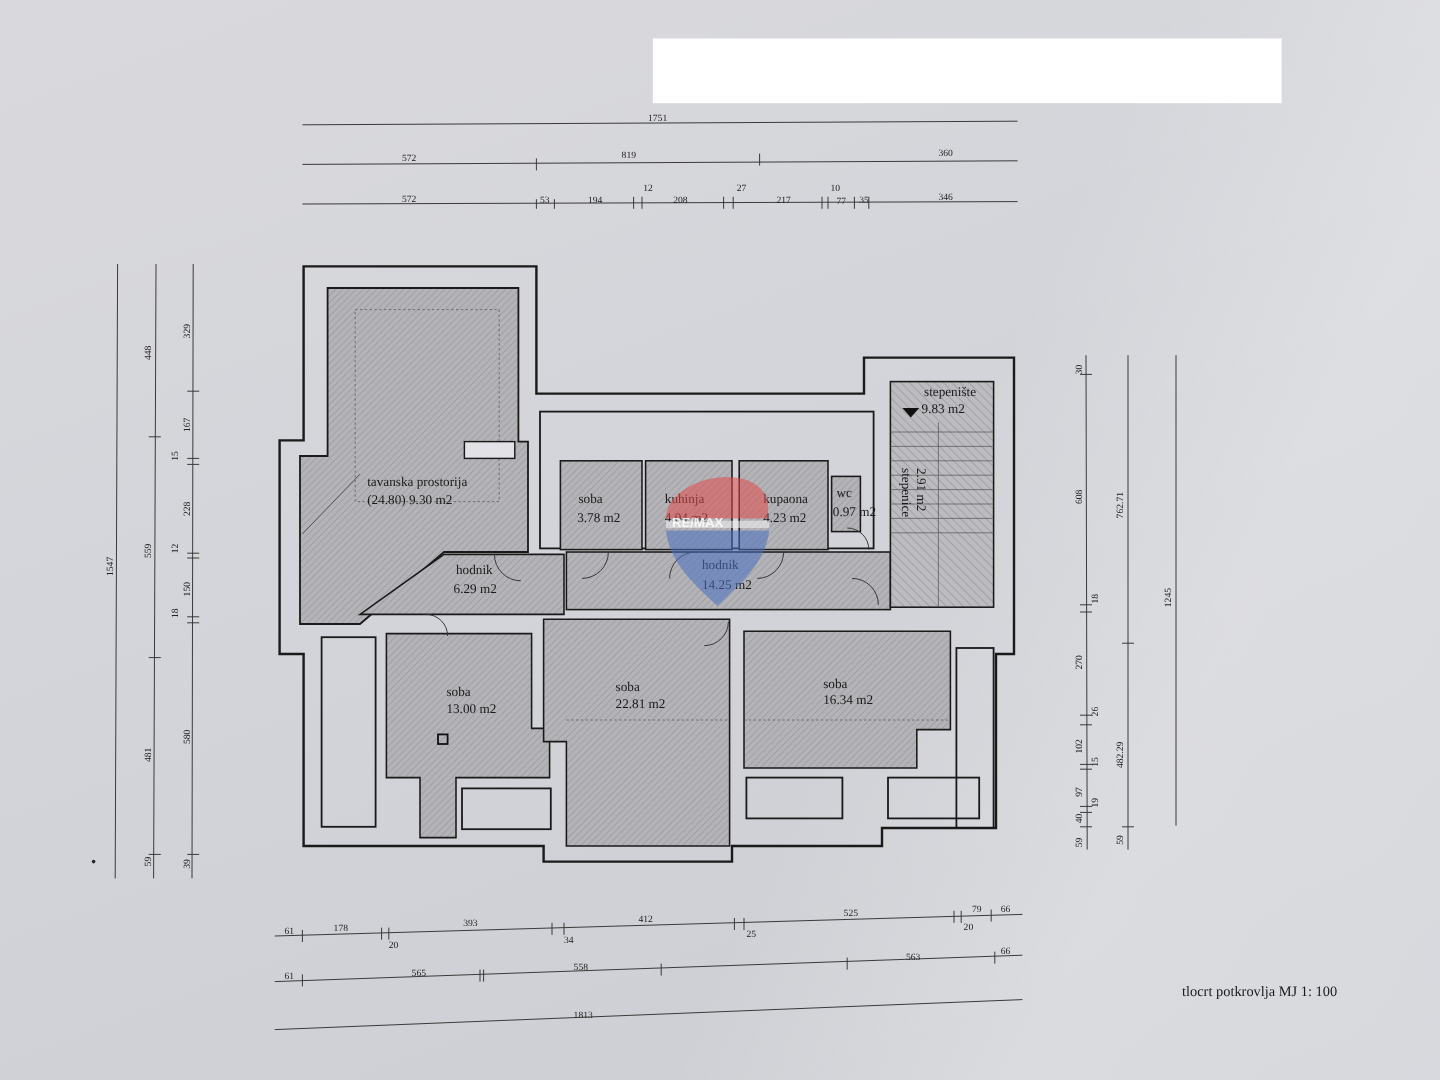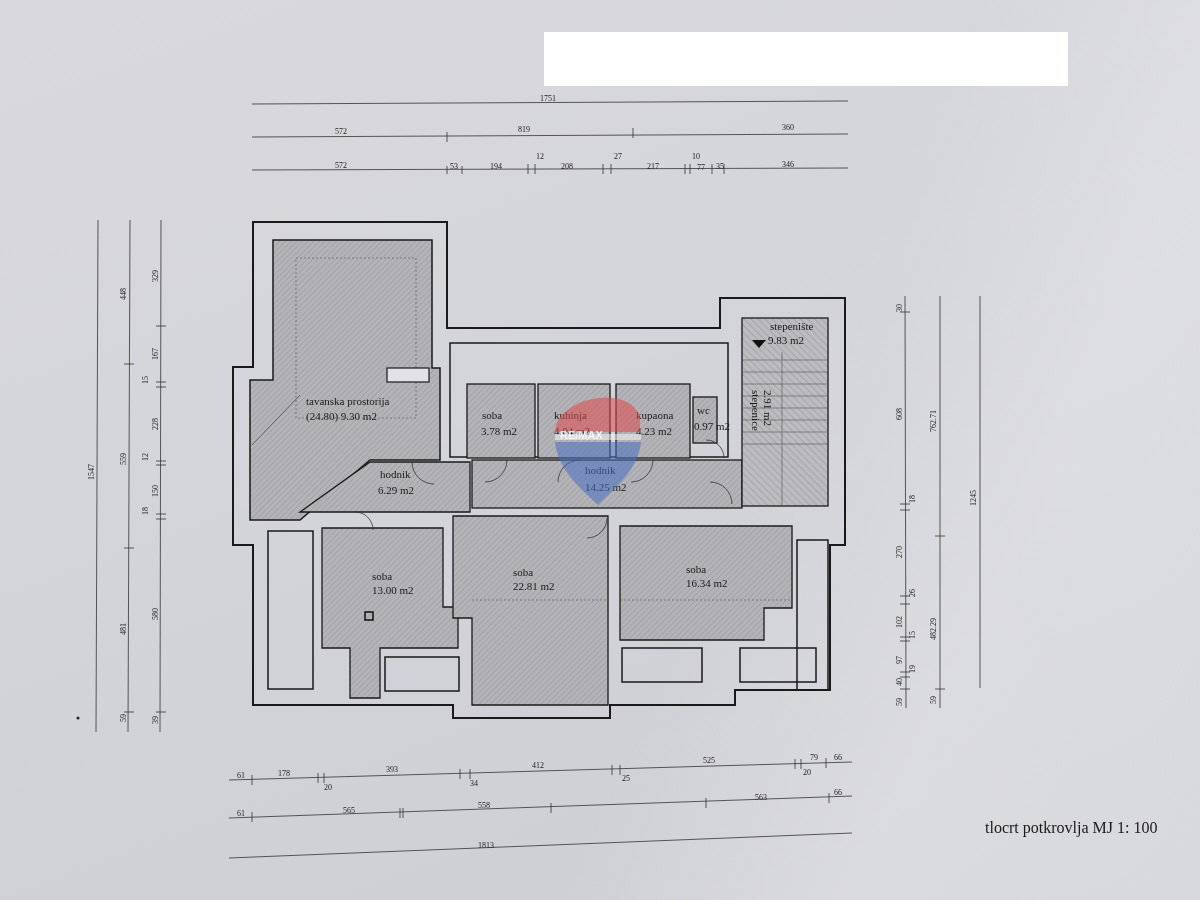--- a/index.html
+++ b/index.html
@@ -15,21 +15,21 @@
   }
   .redact-box {
     position: absolute; left: 544px; top: 32px; width: 524px; height: 54px;
     background: #ffffff;
   }
   svg.plan { position: absolute; left: 0; top: 0; }
   .dim-text { font-family: "Liberation Serif", serif; font-size: 8px; fill: #222; }
   .room-text { font-family: "Liberation Serif", serif; font-size: 11px; fill: #1a1a1a; }
   .caption {
     position: absolute; left: 985px; top: 819px;
-    font-family: "Liberation Serif", serif; font-size: 16px; color: #1a1a1a;
+    font-family: "Liberation Serif", serif; font-size: 12px; color: #1a1a1a;
   }
 </style>
 </head>
 <body>
 
 <div class="page-sheen"></div>
 <div class="redact-box"></div>
 
 <svg class="plan" width="1200" height="900" viewBox="0 0 1200 900">
   <defs>

